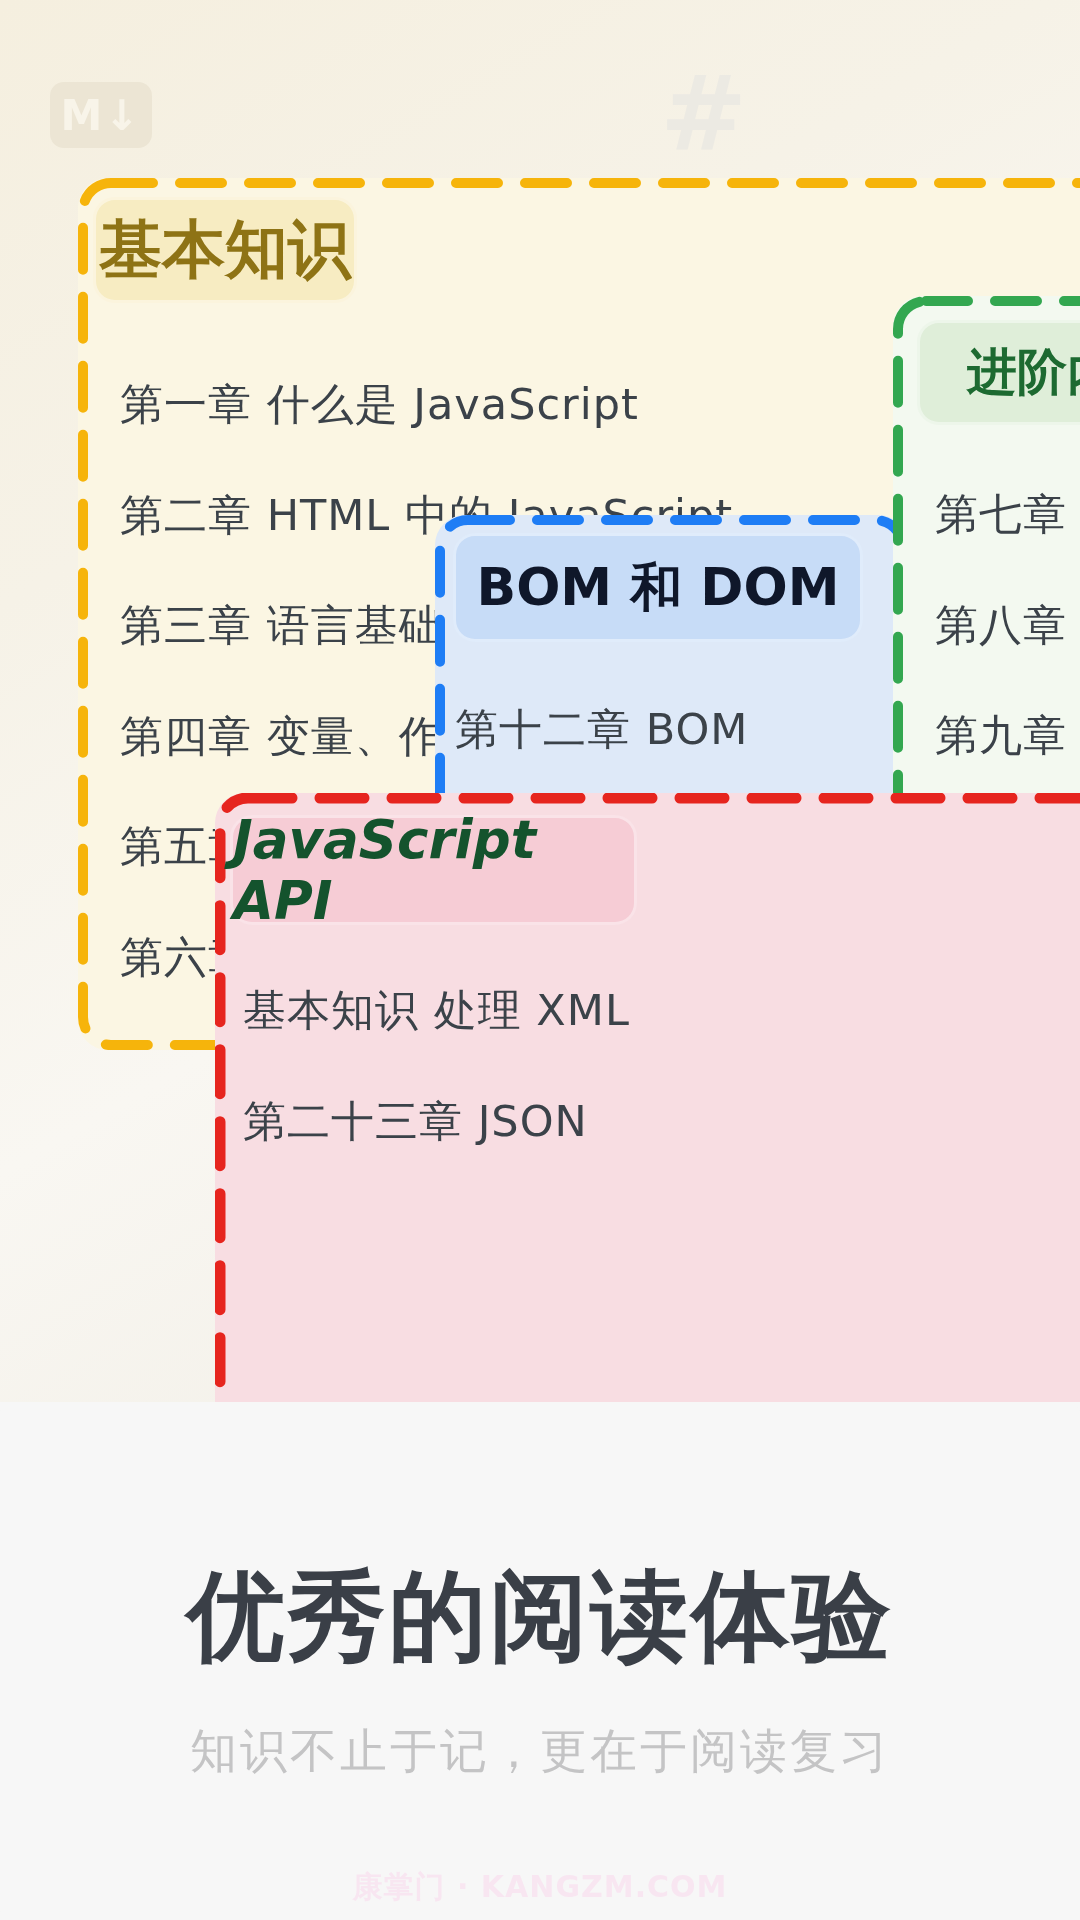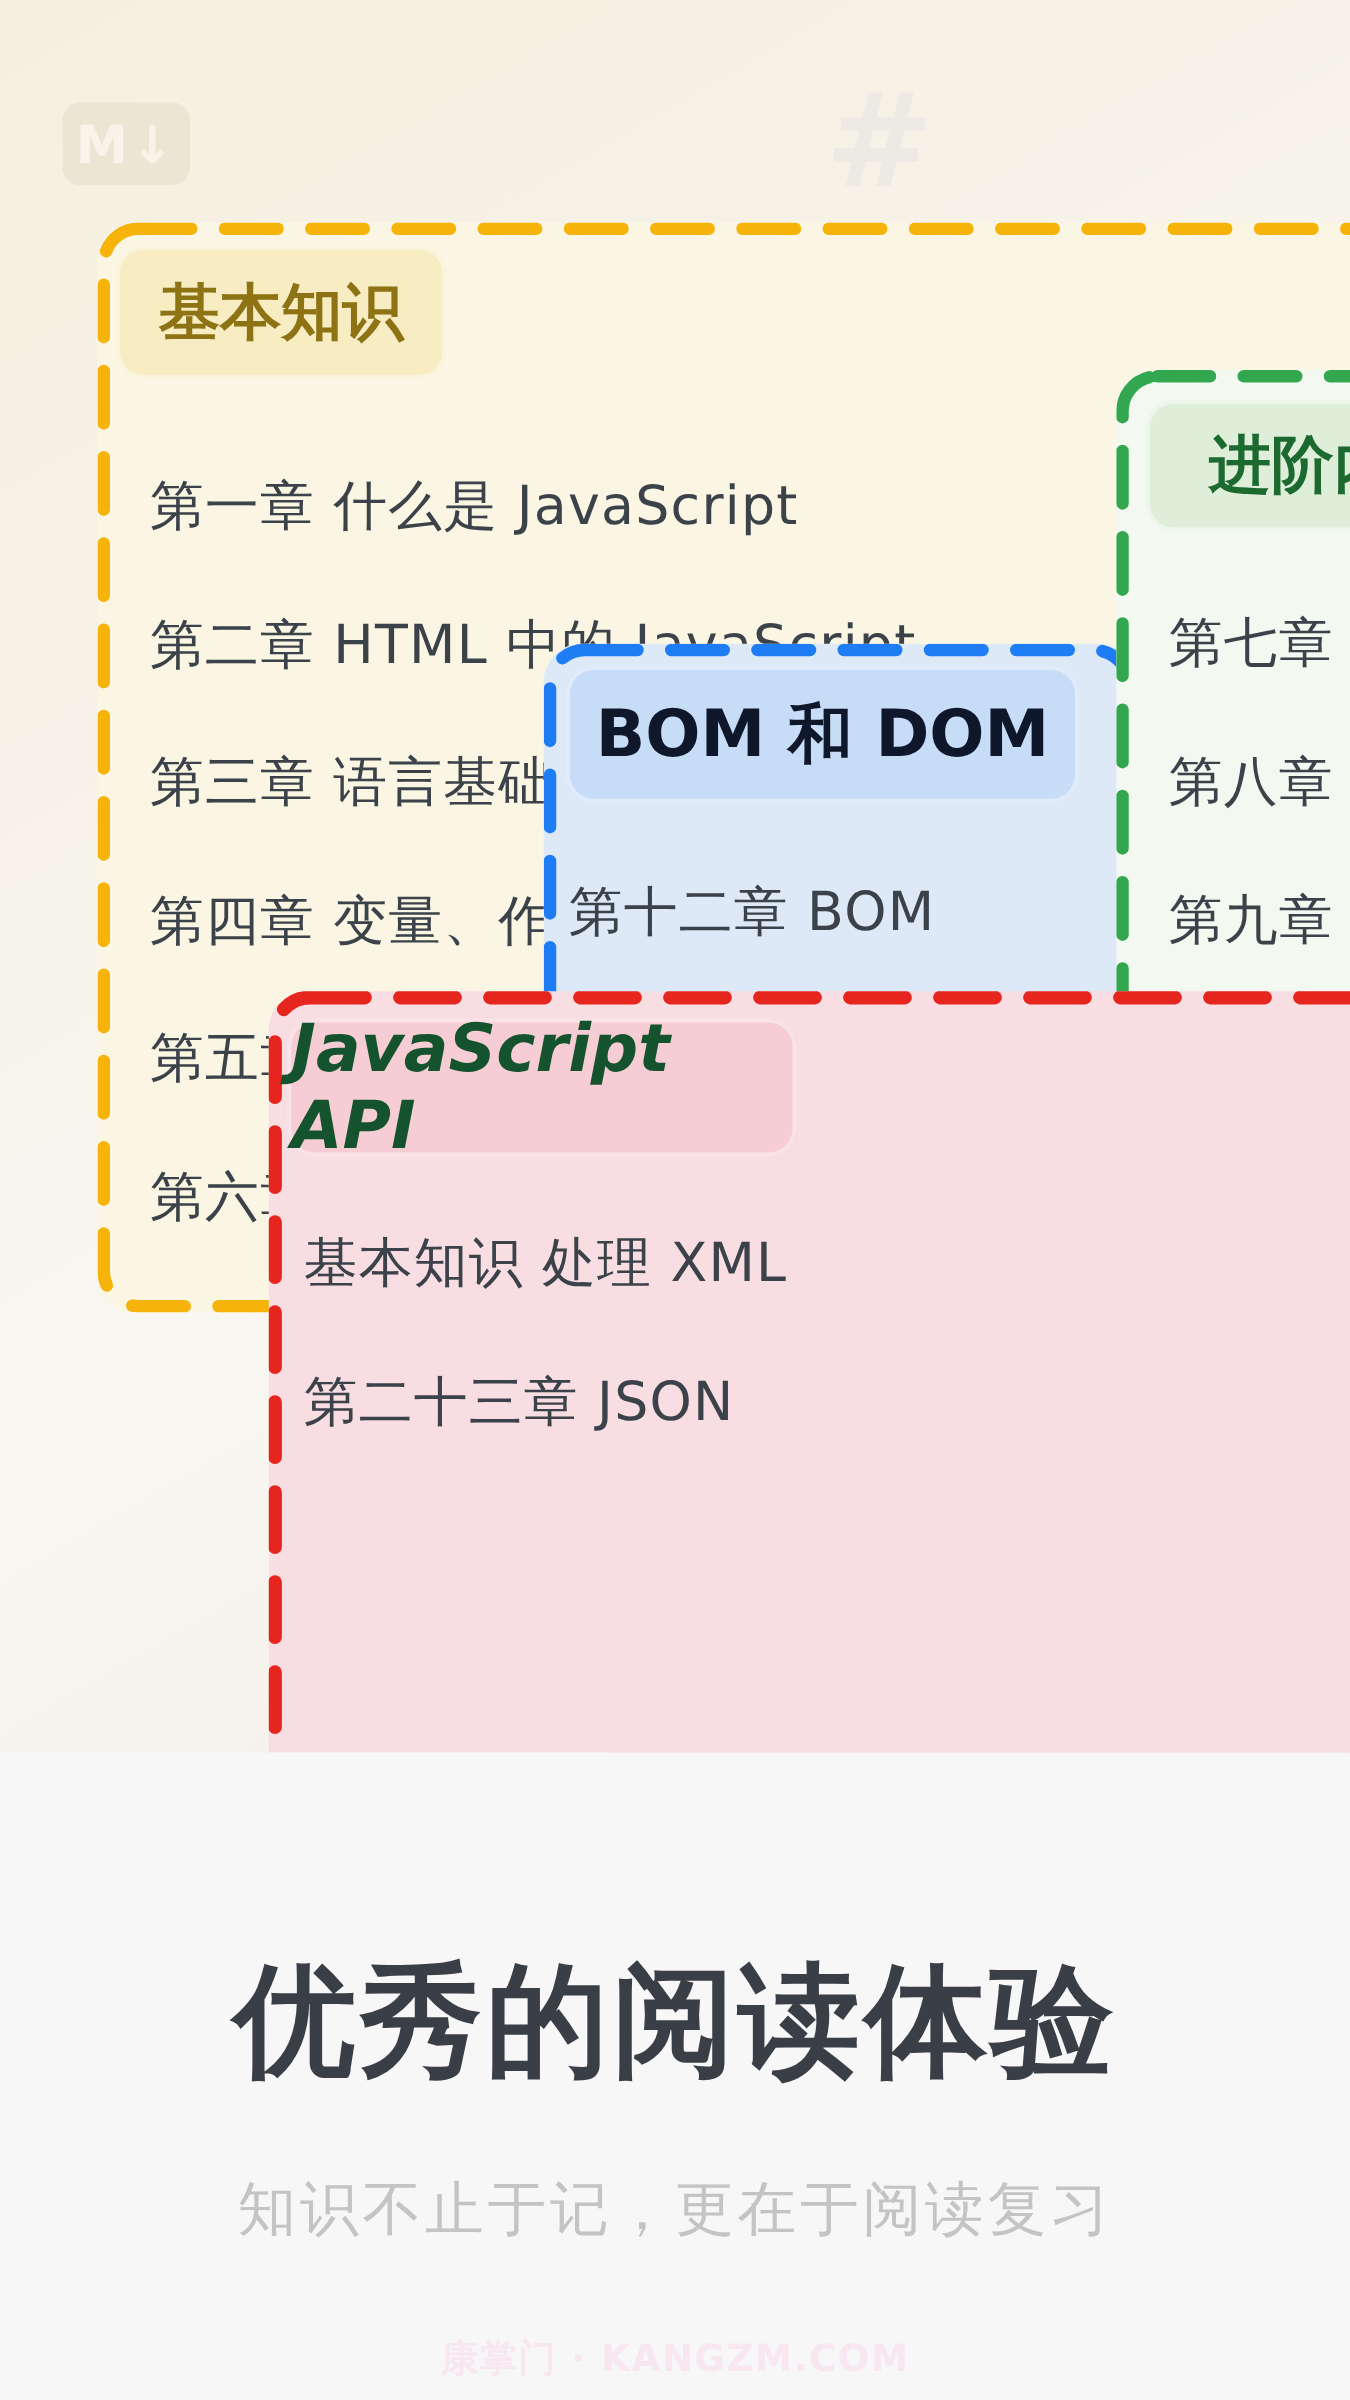--- a/index.html
+++ b/index.html
@@ -18,21 +18,21 @@
   .card{position:absolute;border-radius:30px;}
   .card svg.dash{position:absolute;left:0;top:0;pointer-events:none;}
   .badge{position:absolute;border-radius:22px;display:flex;align-items:center;justify-content:center;
          font-weight:800;border:3px solid rgba(255,255,255,0.45);}
   .list{position:absolute;left:0;top:0;}
   .item{height:110.5px;display:flex;align-items:center;white-space:nowrap;
         color:#3B4249;font-size:43px;font-weight:400;letter-spacing:1px;}
 
   
   .card-basics{left:78px;top:178px;width:1052px;height:872px;background:#FBF6E3;z-index:1;}
-  .card-basics .badge{left:15px;top:19px;width:264px;height:106px;background:#F7ECC2;color:#8E7315;font-size:49px;}
+  .card-basics .badge{left:15px;top:19px;width:264px;height:106px;background:#F7ECC2;color:#8E7315;font-size:63px;}
   .card-basics .list{left:42px;top:172px;}
 
   
   .card-bomdom{left:435px;top:515px;width:473px;height:340px;background:#DEE9F8;z-index:2;}
   .card-bomdom .badge{left:18px;top:18px;width:410px;height:109px;background:#C7DCF7;color:#0f172a;font-size:52px;}
   .card-bomdom .list{left:20px;top:160px;}
 
   
   .card-adv{left:893px;top:296px;width:400px;height:600px;background:#F3F9F0;z-index:3;}
   .card-adv .badge{left:24px;top:24px;width:300px;height:105px;background:#DFEED9;color:#1D6A31;font-size:50px;}
@@ -40,21 +40,21 @@
 
   
   .card-api{left:215px;top:793px;width:960px;height:680px;background:#F8DDE2;z-index:4;}
   .card-api .badge{left:15px;top:22px;width:407px;height:110px;background:#F6CCD5;color:#14532d;font-size:53px;font-style:italic;}
   .card-api .list{left:28px;top:162px;}
   .card-api .item{height:111px;}
 
   
   .footer{position:absolute;left:0;top:1402px;width:1080px;height:518px;background:#F7F7F7;text-align:center;border-radius:13px;}
   .footer-title{margin-top:150px;font-size:98px;font-weight:900;color:#3A3F47;letter-spacing:3px;}
-  .footer-sub{margin-top:52px;font-size:47px;font-weight:500;color:#C4C4C5;letter-spacing:3px;}
+  .footer-sub{margin-top:36px;font-size:47px;font-weight:500;color:#C4C4C5;letter-spacing:3px;}
   .watermark{position:absolute;left:0;bottom:12px;width:100%;text-align:center;
              font-size:30px;font-weight:600;color:#F8E6F1;letter-spacing:1px;}
 </style>
 </head>
 <body>
 
 <div class="screen">
 
   <div class="hero">
 

